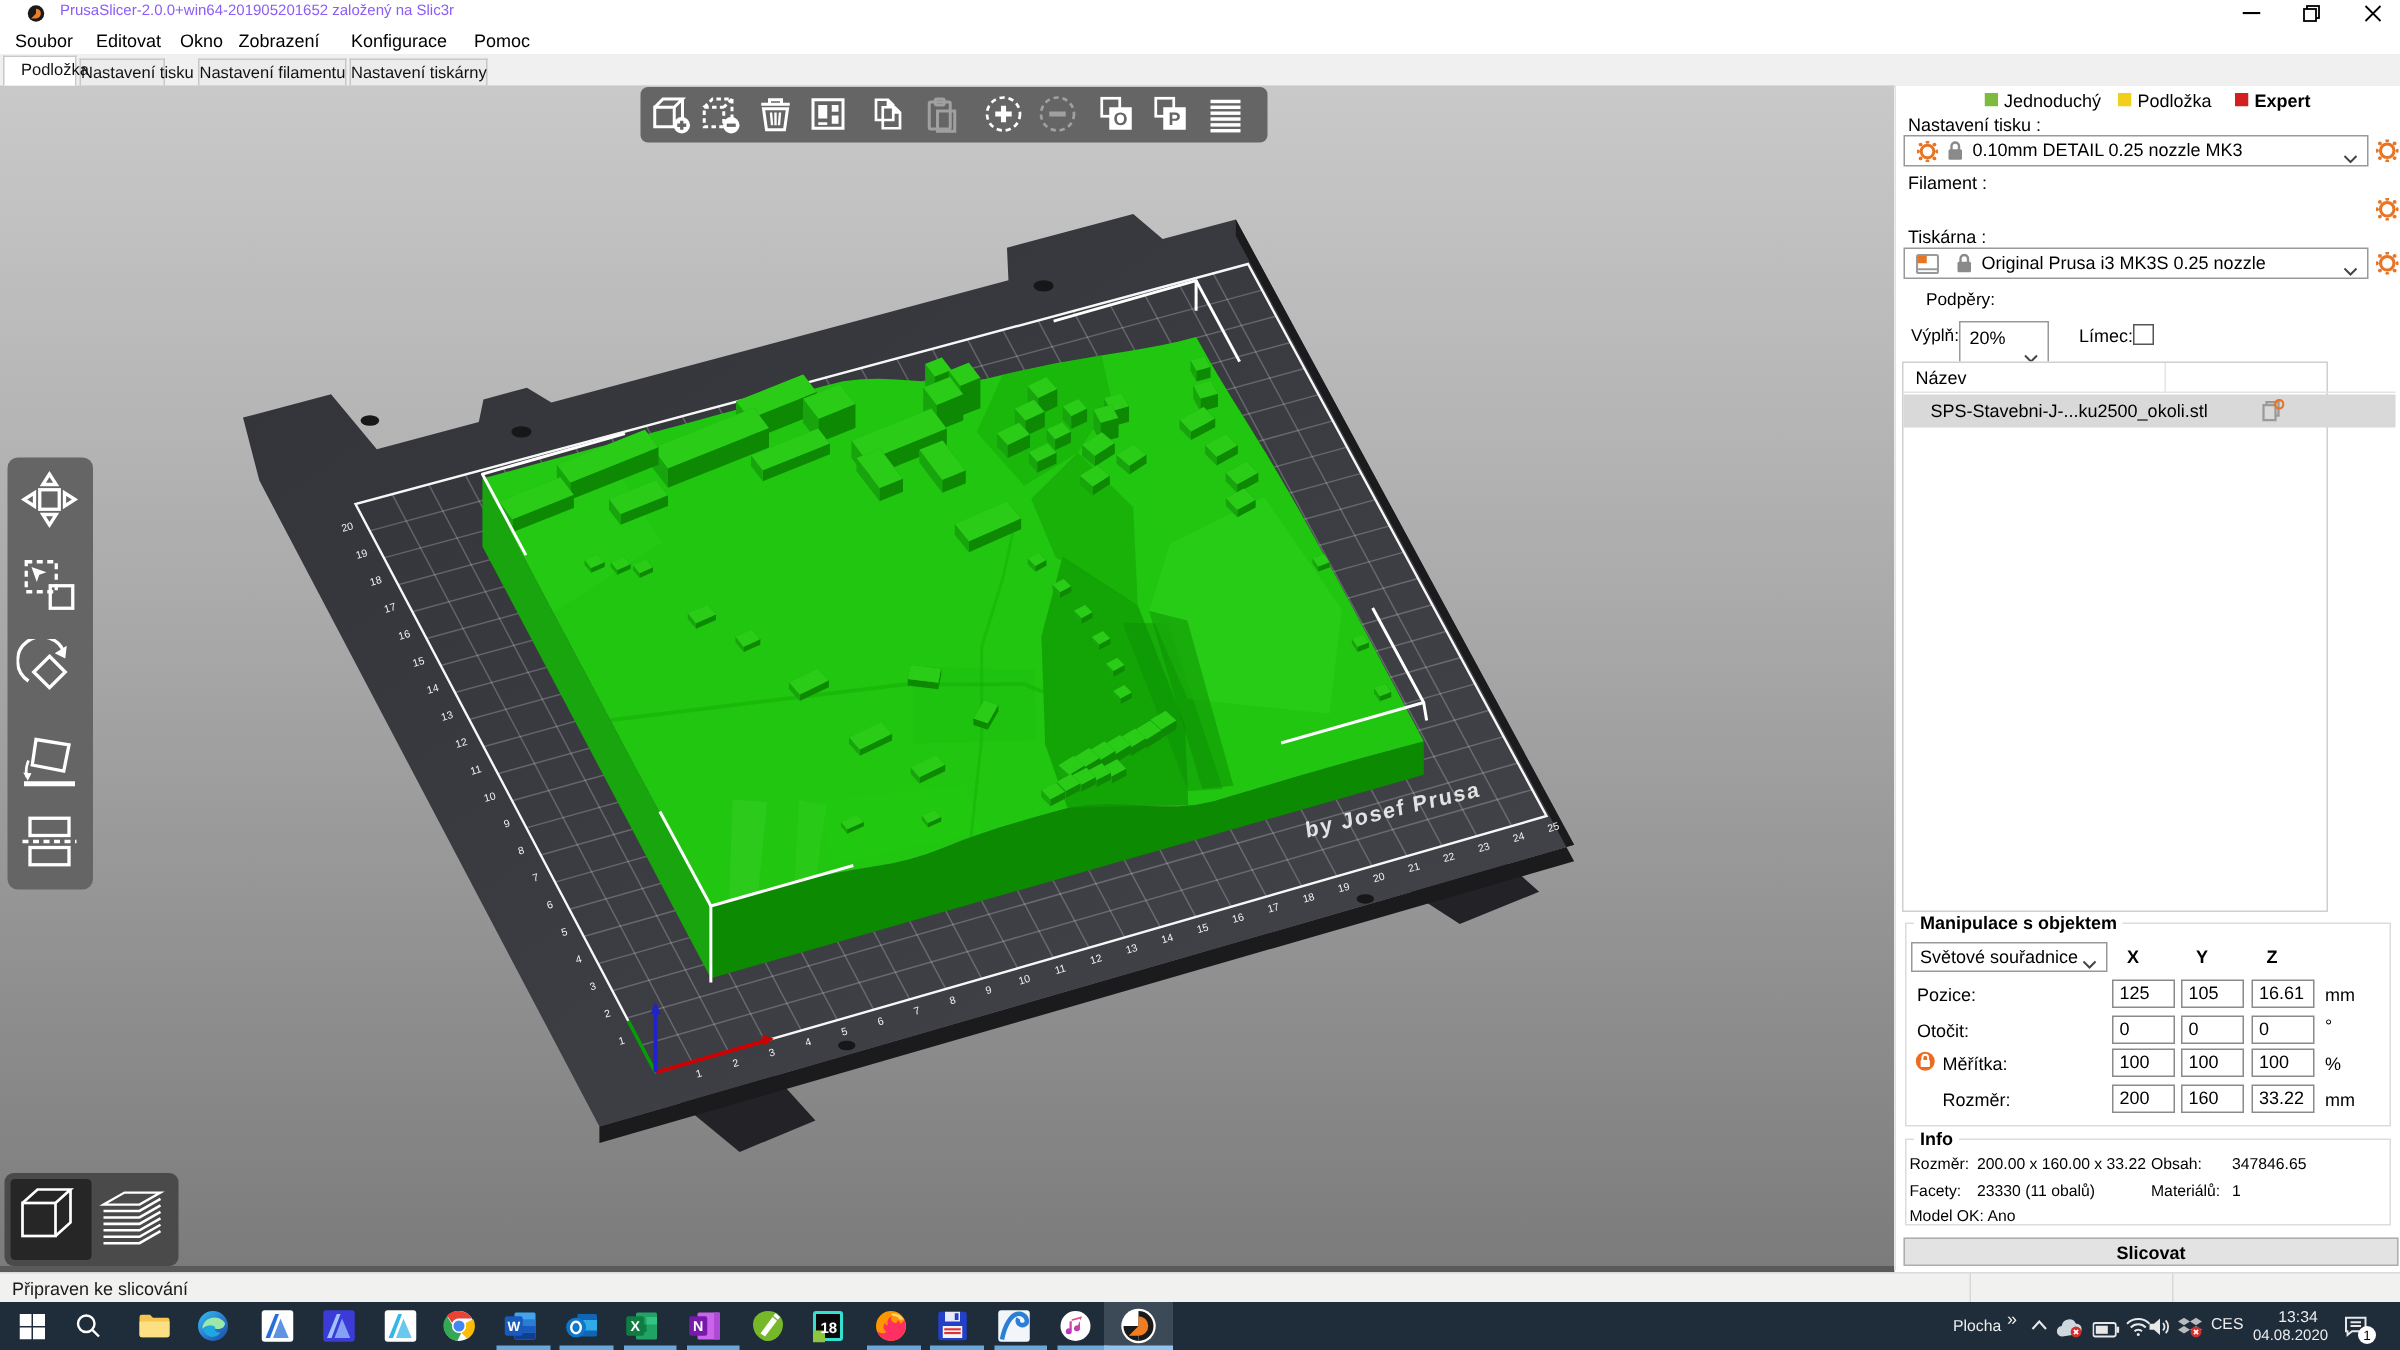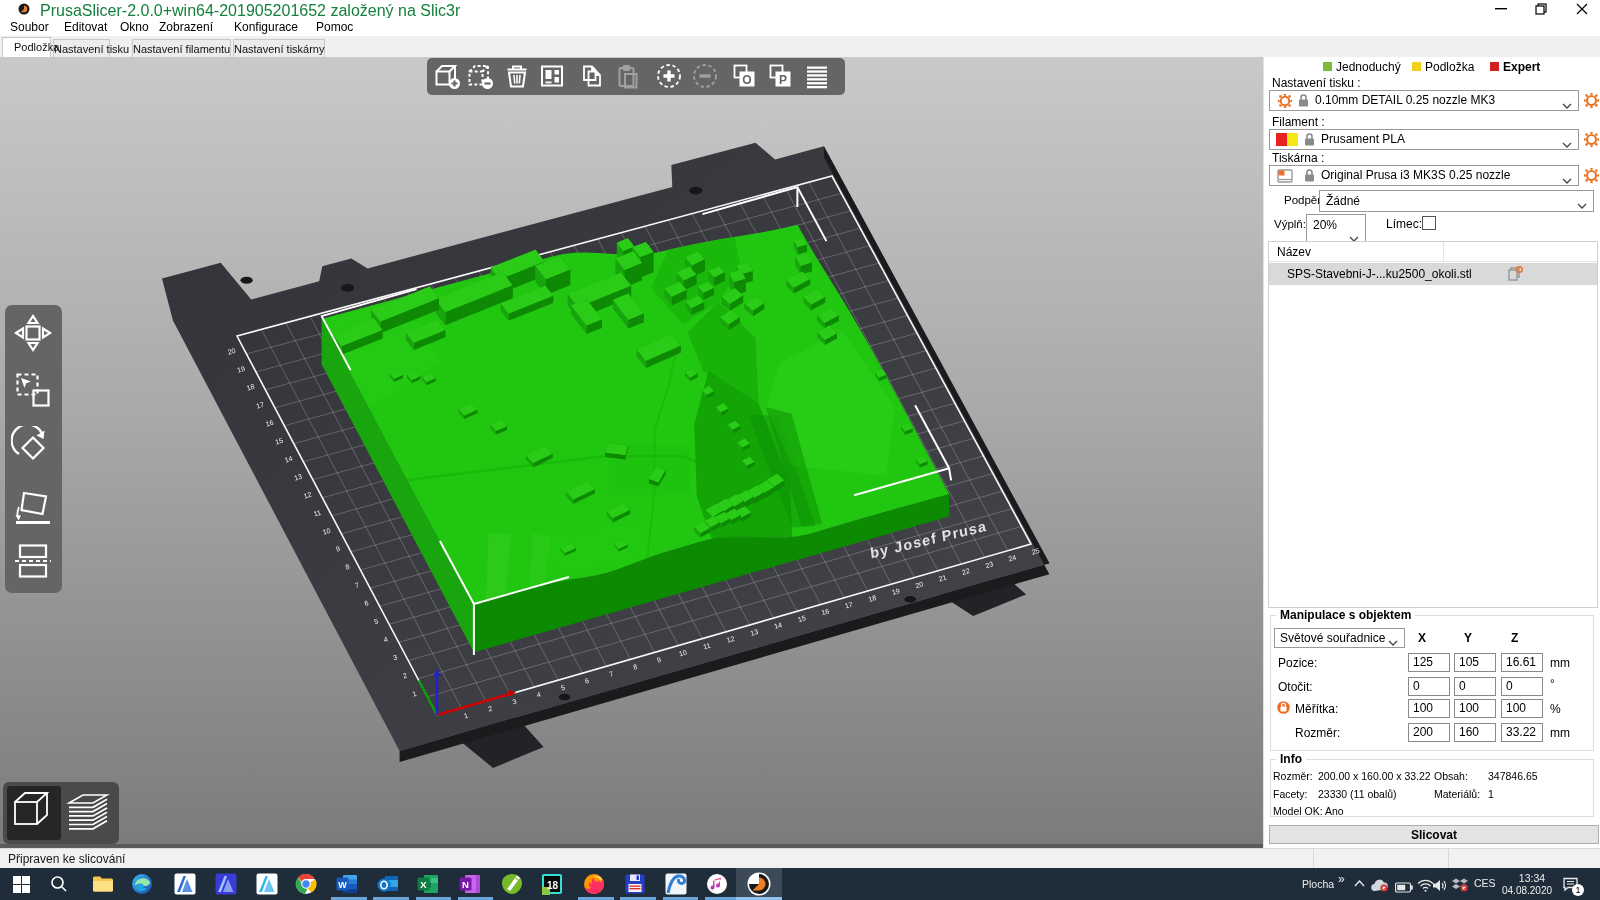--- a/index.html
+++ b/index.html
@@ -1,17 +1,17 @@
 <!DOCTYPE html>
 <html><head><meta charset="utf-8"><style>
 * { margin:0; padding:0; box-sizing:border-box; }
 html,body { width:1600px; height:900px; overflow:hidden; font-family:"Liberation Sans",sans-serif; background:#fff; }
 .abs { position:absolute; }
 #titlebar { position:absolute; left:0; top:0; width:1600px; height:18px; background:#fff; }
-#titlebar .ttl { position:absolute; left:40px; top:2px; font-size:16px; color:#15803d; }
+#titlebar .ttl { position:absolute; left:40px; top:2px; font-size:10px; color:#8b5cf6; }
 #menubar { position:absolute; left:0; top:18px; width:1600px; height:18px; background:#fff; font-size:12px; color:#000; }
 #menubar span { position:absolute; top:2px; }
 #tabbar { position:absolute; left:0; top:36px; width:1600px; height:21px; background:#f0f0f0; }
 .tab { position:absolute; top:3px; height:18px; background:#ececec; border:1px solid #c8c8c8; border-bottom:none; font-size:11px; text-align:center; padding-top:3px; color:#111; white-space:nowrap; }
 .tab.sel { background:#fff; top:1px; height:20px; z-index:2;padding-left:11px; }
 #viewport { position:absolute; left:0; top:57px; width:1263px; height:790px; }
 #rpanel { position:absolute; left:1263px; top:57px; width:337px; height:790px; background:#fff; border-left:1px solid #e2e2e2; font-size:12px; }
 #toolbar { position:absolute; left:427px; top:1px; width:418px; height:37px; background:#656565; border-radius:5px; }
 #toolbar .ti { position:absolute; top:4px; width:28px; height:28px; }
 #ltoolbar { position:absolute; left:5px; top:248px; width:57px; height:288px; background:#656565; border-radius:7px; }
@@ -681,34 +681,20 @@
         <circle cx="12.4" cy="12.4" r="1.3" fill="#e87425"></circle>
         <circle cx="7.5" cy="14.4" r="1.3" fill="#e87425"></circle>
         <circle cx="2.6" cy="12.4" r="1.3" fill="#e87425"></circle>
         <circle cx="0.6" cy="7.5" r="1.3" fill="#e87425"></circle>
         <circle cx="2.6" cy="2.6" r="1.3" fill="#e87425"></circle>
         <circle cx="7.5" cy="0.6" r="1.3" fill="#e87425"></circle>
         <circle cx="12.4" cy="2.6" r="1.3" fill="#e87425"></circle>
         <circle cx="7.5" cy="7.5" r="4.5" fill="none" stroke="#e87425" stroke-width="2.1"></circle>
       </svg></span>
  <span class="rlab" style="left:8px;top:58px">Filament :</span>
- <div class="combo" style="left:5px;top:72px;width:310px;height:21px">
-   <svg class="abs" style="left:6px;top:3px" width="22" height="13">
-        <rect width="11" height="13" fill="#e82121"></rect>
-        <rect x="11" width="11" height="13" fill="#f5e615"></rect>
-      </svg>
-   <span class="abs" style="left:34px;top:3px"><svg width="11" height="13" viewBox="0 0 11 13">
-          <rect x="1" y="5.5" width="9" height="7" rx="1" fill="#8a8a8a"></rect>
-          <path d="M3 6 V3.5 a2.5 2.5 0 0 1 5 0 V6" fill="none" stroke="#8a8a8a" stroke-width="1.6"></path>
-        </svg></span>
-   <span class="abs" style="left:51px;top:2px">Prusament PLA</span>
-      <span class="cv"><svg width="10" height="6" viewBox="0 0 10 6">
-          <path d="M1 1 L5 5 L9 1" fill="none" stroke="#444" stroke-width="1.3"></path>
-        </svg></span>
- </div>
  <span class="abs" style="left:320px;top:75px"><svg width="15" height="15" viewBox="0 0 15 15">
         <circle cx="14.4" cy="7.5" r="1.3" fill="#e87425"></circle>
         <circle cx="12.4" cy="12.4" r="1.3" fill="#e87425"></circle>
         <circle cx="7.5" cy="14.4" r="1.3" fill="#e87425"></circle>
         <circle cx="2.6" cy="12.4" r="1.3" fill="#e87425"></circle>
         <circle cx="0.6" cy="7.5" r="1.3" fill="#e87425"></circle>
         <circle cx="2.6" cy="2.6" r="1.3" fill="#e87425"></circle>
         <circle cx="7.5" cy="0.6" r="1.3" fill="#e87425"></circle>
         <circle cx="12.4" cy="2.6" r="1.3" fill="#e87425"></circle>
         <circle cx="7.5" cy="7.5" r="4.5" fill="none" stroke="#e87425" stroke-width="2.1"></circle>
@@ -735,37 +721,31 @@
         <circle cx="7.5" cy="14.4" r="1.3" fill="#e87425"></circle>
         <circle cx="2.6" cy="12.4" r="1.3" fill="#e87425"></circle>
         <circle cx="0.6" cy="7.5" r="1.3" fill="#e87425"></circle>
         <circle cx="2.6" cy="2.6" r="1.3" fill="#e87425"></circle>
         <circle cx="7.5" cy="0.6" r="1.3" fill="#e87425"></circle>
         <circle cx="12.4" cy="2.6" r="1.3" fill="#e87425"></circle>
         <circle cx="7.5" cy="7.5" r="4.5" fill="none" stroke="#e87425" stroke-width="2.1"></circle>
       </svg></span>
 
  <span class="rlab" style="left:20px;top:137px;font-size:11.5px">Podpěry:</span>
- <div class="combo" style="left:55px;top:133px;width:275px;height:22px">
-      <span class="abs" style="left:6px;top:3px">Žádné</span>
-      <span class="cv"><svg width="10" height="6" viewBox="0 0 10 6">
-          <path d="M1 1 L5 5 L9 1" fill="none" stroke="#444" stroke-width="1.3"></path>
-        </svg></span>
-    </div>
  <span class="rlab" style="left:10px;top:161px;font-size:11.5px">Výplň:</span>
  <div class="combo" style="left:42px;top:157px;width:60px;height:40px">
       <span class="abs" style="left:6px;top:3px">20%</span>
       <span class="cv"><svg width="10" height="6" viewBox="0 0 10 6">
           <path d="M1 1 L5 5 L9 1" fill="none" stroke="#444" stroke-width="1.3"></path>
         </svg></span>
     </div>
  <span class="rlab" style="left:122px;top:160px">Límec:</span>
  <div class="abs" style="left:158px;top:159px;width:14px;height:14px;border:1px solid #555;background:#fff"></div>
 
- <div class="abs" style="left:4px;top:184px;width:330px;height:367px;border:1px solid #cfcfcf;background:#fff">
+ <div class="abs" style="left:4px;top:184px;width:284px;height:367px;border:1px solid #cfcfcf;background:#fff">
    <div class="abs" style="left:0;top:0;width:328px;height:20px;border-bottom:1px solid #e4e4e4">
      <span class="abs" style="left:8px;top:3px">Název</span>
      <div class="abs" style="left:174px;top:0;width:1px;height:20px;background:#e4e4e4"></div>
    </div>
    <div class="abs" style="left:0;top:21px;width:328px;height:22px;background:#d9d9d9">
      <span class="abs" style="left:18px;top:4px">SPS-Stavebni-J-...ku2500_okoli.stl</span>
      <span class="abs" style="left:237px;top:3px"><svg width="17" height="16" viewBox="0 0 17 16">
             <path d="M3 4 H11 V14 H3 Z" fill="none" stroke="#9a9a9a" stroke-width="1.5"></path>
             <path d="M5 4 V2 H13 V11 H11" fill="none" stroke="#9a9a9a" stroke-width="1.5"></path>
             <circle cx="13.5" cy="3.5" r="2.8" fill="none" stroke="#e87425" stroke-width="1.5"></circle>

